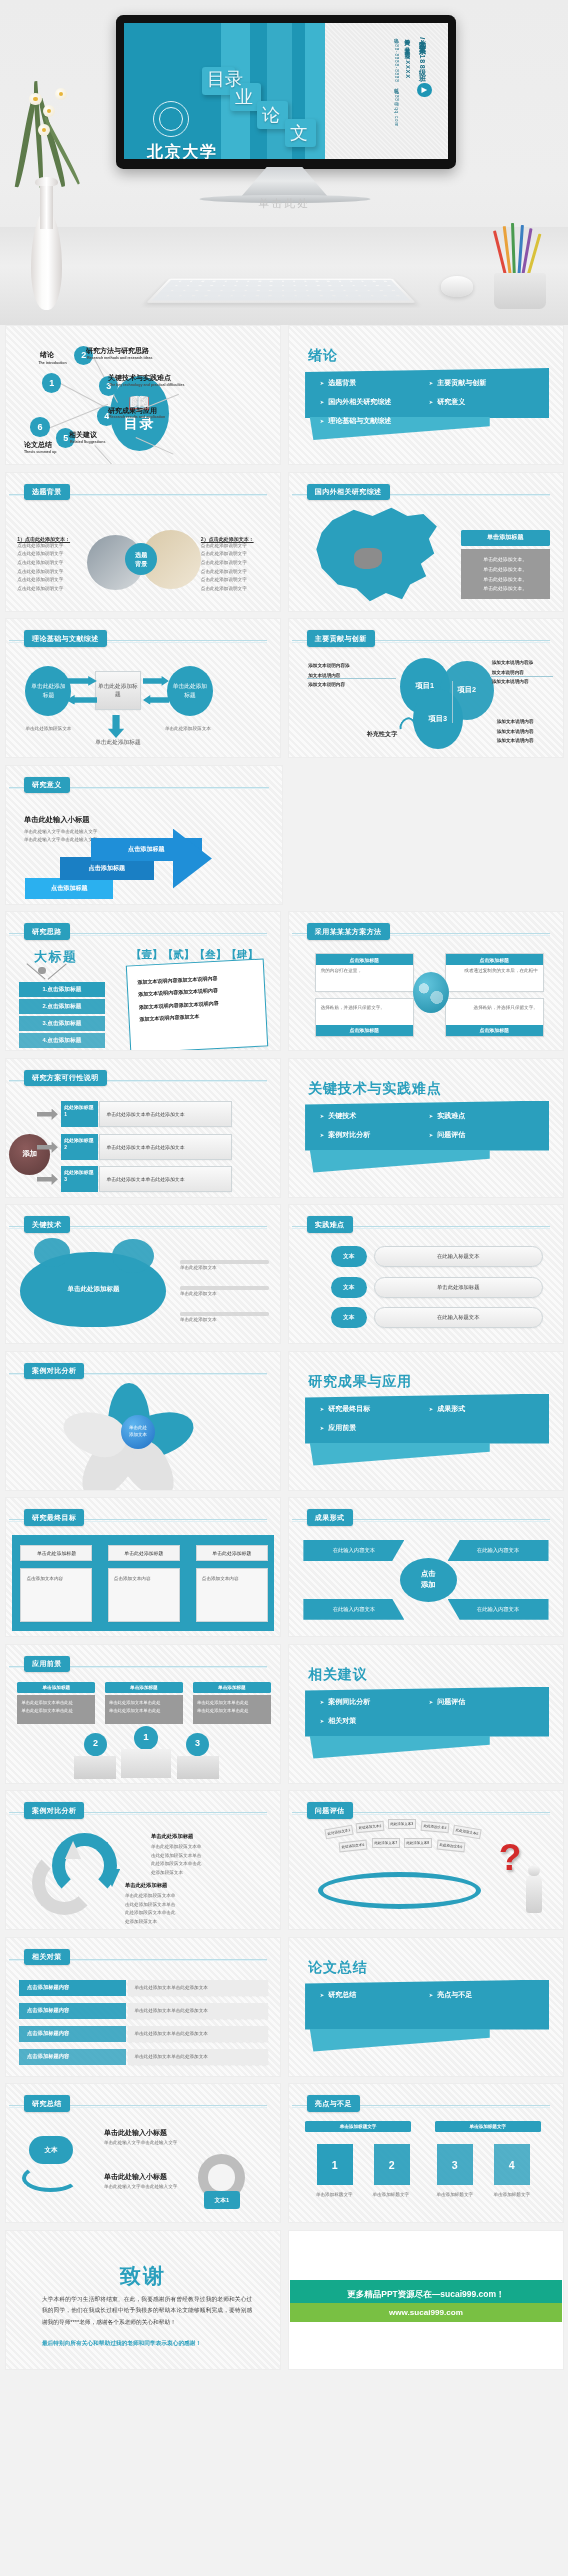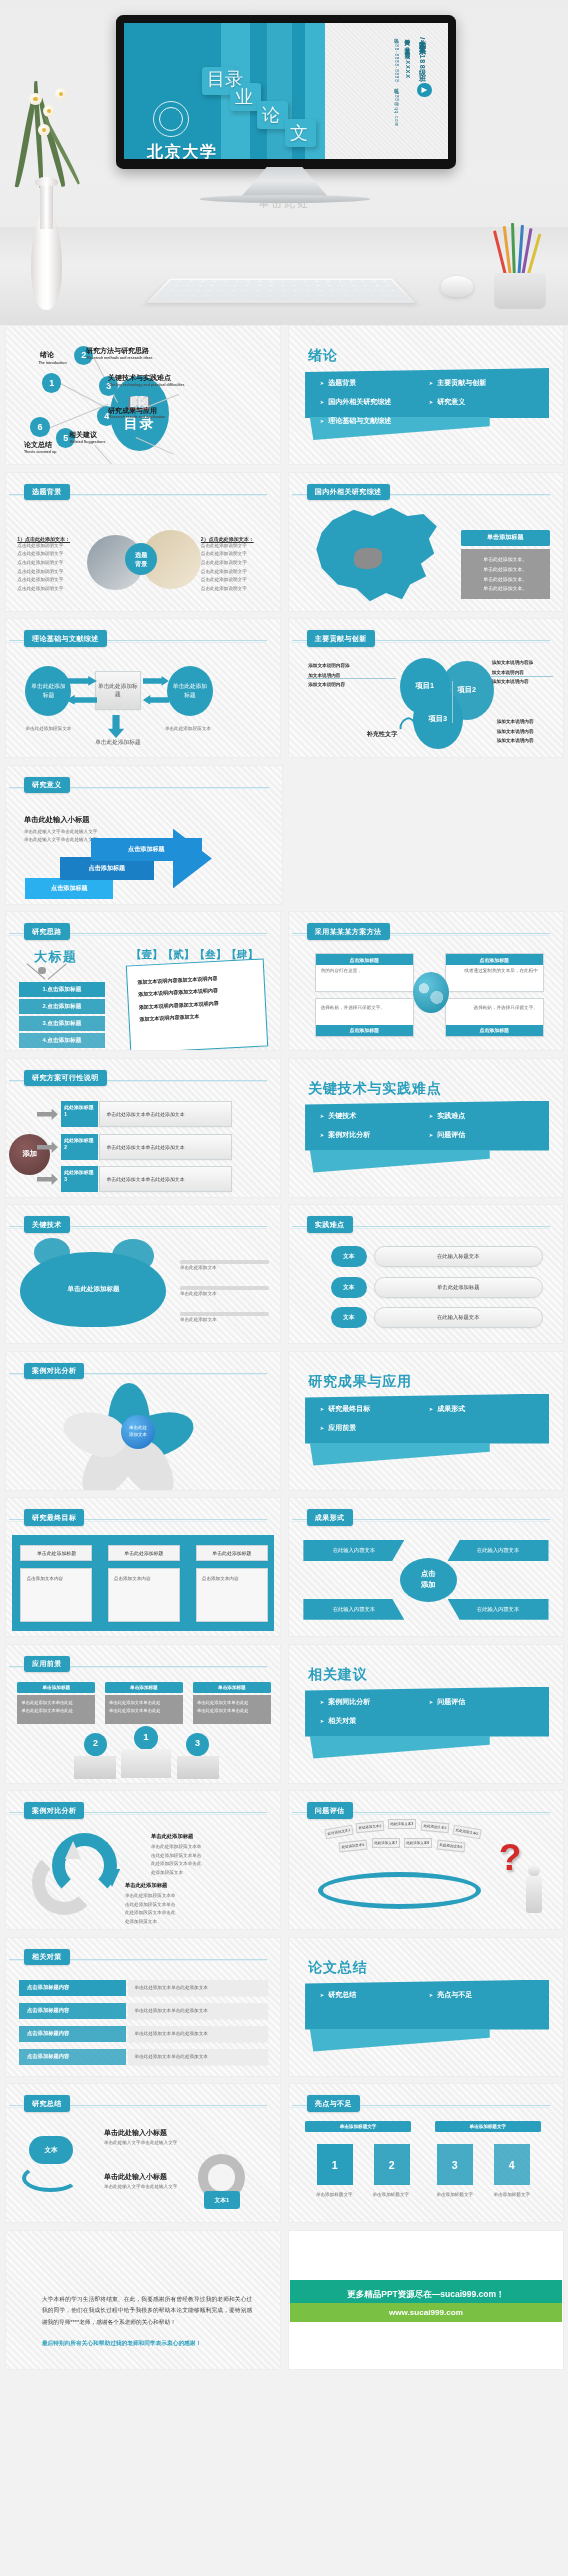--- a/index.html
+++ b/index.html
@@ -875,20 +875,21 @@
                   font-size:10.6px;font-weight:700;display:flex;align-items:center;justify-content:center;opacity:.8;">4</div>
       <div class="tiny" style="position:absolute;left:19.5px;top:107px;width:52px;text-align:center;">单击添加标题文字</div>
       <div class="tiny" style="position:absolute;left:76px;top:107px;width:52px;text-align:center;">单击添加标题文字</div>
       <div class="tiny" style="position:absolute;left:140px;top:107px;width:52px;text-align:center;">单击添加标题文字</div>
       <div class="tiny" style="position:absolute;left:197px;top:107px;width:52px;text-align:center;">单击添加标题文字</div>
     </div>
   </div>
 
   <div class="row">
     <div class="slide">
+      <div class="thanks-title">致谢</div>
       <div class="thanks-body">大学本科的学习生活即将结束。在此，我要感谢所有曾经教导过我的老师和关心过我的同学，他们在我成长过程中给予我很多的帮助本论文能够顺利完成，要特别感谢我的导师****老师，感谢各个系老师的关心和帮助！</div>
       <div class="thanks-hi">最后特别向所有关心和帮助过我的老师和同学表示衷心的感谢！</div>
     </div>
 
     <div class="slide plain">
       <div class="promo-teal">更多精品PPT资源尽在—sucai999.com！</div>
       <div class="promo-green">www.sucai999.com</div>
     </div>
   </div>
 

